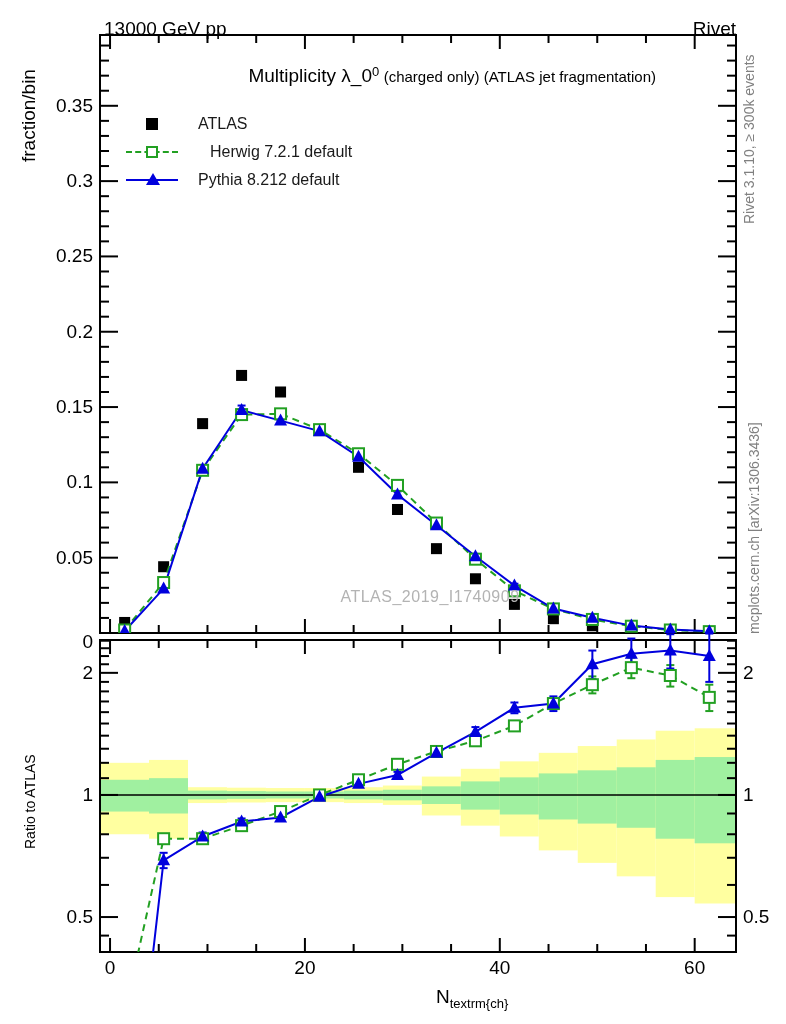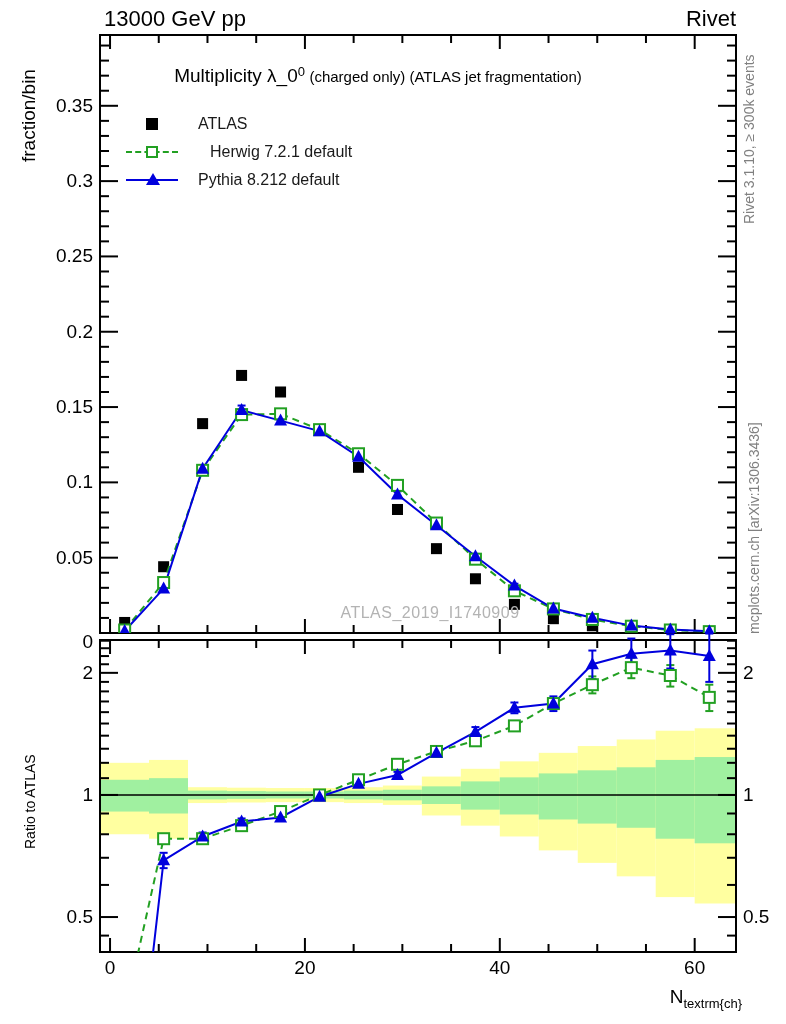--- a/index.html
+++ b/index.html
@@ -1,20 +1,20 @@
 <!DOCTYPE html>
 <html><head>
 <meta charset="utf-8">
 <style>
   html,body{margin:0;padding:0;background:#ffffff;}
   #page{position:relative;width:786px;height:1024px;background:#ffffff;overflow:hidden;
         font-family:"Liberation Sans","DejaVu Sans",sans-serif;}
   #chart{position:absolute;left:0;top:0;}
   .abs{position:absolute;white-space:nowrap;}
-  .hdr{font-size:22px;color:#000;}
+  .hdr{font-size:19px;color:#000;margin-top:12px;}
   .title-main{font-size:19px;color:#000;}
   .title-sup{font-size:13px;vertical-align:super;}
   .title-paren{font-size:15px;}
   .legend-row{position:absolute;height:22px;display:flex;align-items:center;}
   .legend-text{font-size:16px;color:#1a1a1a;margin-left:20px;}
   .lg-mark{position:relative;width:52px;height:14px;display:inline-block;}
   .lg-sq-black{position:absolute;left:20px;top:1px;width:12px;height:12px;background:#000;}
   .lg-dash{position:absolute;left:0;top:6px;width:52px;border-top:2px dashed #22a022;}
   .lg-solid{position:absolute;left:0;top:6px;width:52px;border-top:2px solid #0000dd;}
   .lg-open-sq{position:absolute;left:20px;top:1px;width:8px;height:8px;background:#fff;border:2px solid #22a022;}
@@ -495,21 +495,21 @@
         <path d="M 585.8713804197948 669.253890327984 L 598.8713804197948 669.253890327984 L 592.3713804197948 657.253890327984 Z" fill="#0000dd"></path>
         <path d="M 624.8479393289414 658.6736170588376 L 637.8479393289414 658.6736170588376 L 631.3479393289414 646.6736170588376 Z" fill="#0000dd"></path>
         <path d="M 663.824498238088 655.541991671992 L 676.824498238088 655.541991671992 L 670.324498238088 643.541991671992 Z" fill="#0000dd"></path>
         <path d="M 702.8010571472346 661.05942267441 L 715.8010571472346 661.05942267441 L 709.3010571472346 649.05942267441 Z" fill="#0000dd"></path>
       </g>
     </svg>
 
   <div class="abs hdr" style="left:104px;top:6px;">13000 GeV pp</div>
   <div class="abs hdr" style="left:100px;top:6px;width:636px;text-align:right;">Rivet</div>
 
-  <div class="abs" style="left:100px;top:64px;width:556px;text-align:center;">
+  <div class="abs" style="left:100px;top:64px;width:556px;text-align:right;">
     <span class="title-main">Multiplicity λ_0</span><span class="title-main title-sup">0</span>
     <span class="title-paren">(charged only) (ATLAS jet fragmentation)</span>
   </div>
 
   <div class="legend-row" style="left:126px;top:113px;">
     <span class="lg-mark">
         <span class="lg-sq-black"></span>
       </span>
     <span class="legend-text">ATLAS</span>
   </div>
@@ -521,24 +521,24 @@
     <span class="legend-text">Herwig 7.2.1 default</span>
   </div>
   <div class="legend-row" style="left:126px;top:169px;text-align:center;">
     <span class="lg-mark">
         <span class="lg-solid"></span>
         <span class="lg-tri"></span>
       </span>
     <span class="legend-text">Pythia 8.212 default</span>
   </div>
 
-  <div class="abs wm" style="left:230px;top:604px;width:400px;text-align:center;">ATLAS_2019_I1740909</div>
+  <div class="abs wm" style="left:230px;top:588px;width:400px;text-align:center;">ATLAS_2019_I1740909</div>
 
   <div class="vtext ylab-main" style="left:18px;top:162px;">fraction/bin</div>
   <div class="vtext ylab-ratio" style="left:22px;top:849px;">Ratio to ATLAS</div>
 
   <div class="vtext gray" style="left:741px;top:224px;">Rivet 3.1.10, ≥ 300k events</div>
   <div class="vtext gray" style="left:746px;top:634px;">mcplots.cern.ch [arXiv:1306.3436]</div>
 
-  <div class="abs xlab" style="left:436px;top:986px;width:306px;text-align:right;">
+  <div class="abs xlab" style="left:436px;top:986px;width:306px;">
     <span>N</span><sub>textrm{ch}</sub>
   </div>
 </div>
 
 </body></html>

